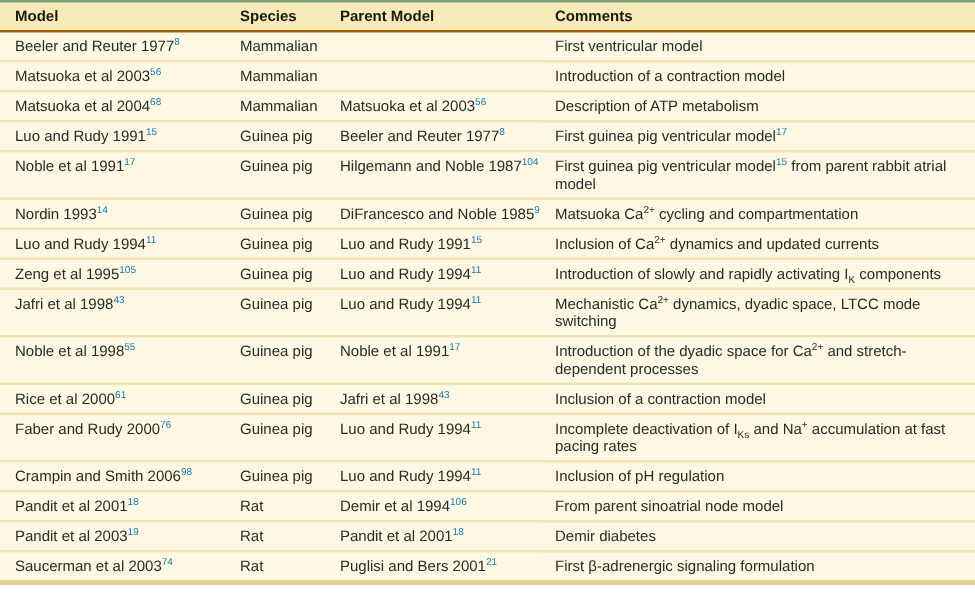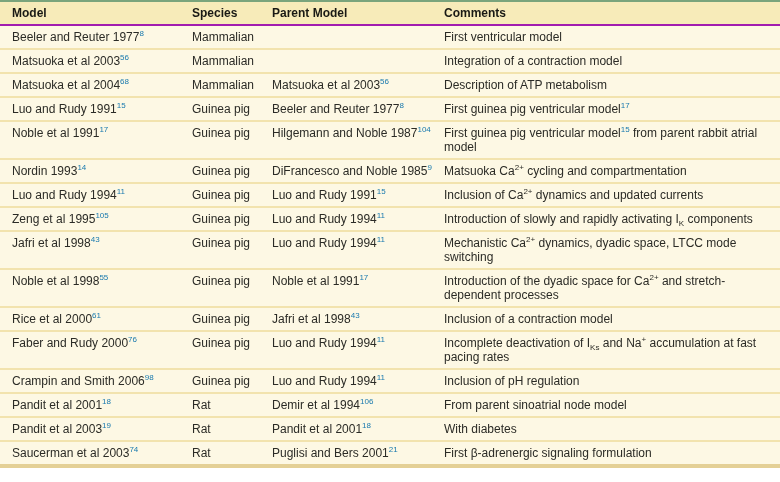--- a/index.html
+++ b/index.html
@@ -25,21 +25,21 @@
   }
   col.c1{width:180px;} col.c2{width:80px;} col.c3{width:172px;} col.c4{width:348px;}
   thead th{
     background:var(--header-bg);
     color:var(--header-text);
     font-size:12px;
     font-weight:bold;
     text-align:left;
     padding:4px 8px 4px 12px;
     height:13px;
-    border-bottom:2px solid #a21caf;
+    border-bottom:2px solid #a16207;
     white-space:nowrap;
   }
   tbody td{
     background:var(--row-bg);
     color:var(--text-color);
     font-size:12px;
     line-height:14px;
     vertical-align:top;
     padding:4px 10px 4px 12px;
   }
@@ -74,21 +74,21 @@
     <td class="c-model"><span>Beeler and Reuter 1977</span><sup class="ref">8</sup></td>
     <td class="c-species">Mammalian</td>
     <td class="c-parent"></td>
     <td class="c-comment"><span>First ventricular model</span></td>
   </tr>
 
   <tr>
     <td class="c-model"><span>Matsuoka et al 2003</span><sup class="ref">56</sup></td>
     <td class="c-species">Mammalian</td>
     <td class="c-parent"></td>
-    <td class="c-comment"><span>Integration of a contraction model</span></td>
+    <td class="c-comment"><span>Introduction of a contraction model</span></td>
   </tr>
 
   <tr>
     <td class="c-model"><span>Matsuoka et al 2004</span><sup class="ref">68</sup></td>
     <td class="c-species">Mammalian</td>
     <td class="c-parent"><span>Matsuoka et al 2003</span><sup class="ref">56</sup></td>
     <td class="c-comment"><span>Description of ATP metabolism</span></td>
   </tr>
 
   <tr>
@@ -166,21 +166,21 @@
     <td class="c-model"><span>Pandit et al 2001</span><sup class="ref">18</sup></td>
     <td class="c-species">Rat</td>
     <td class="c-parent"><span>Demir et al 1994</span><sup class="ref">106</sup></td>
     <td class="c-comment"><span>From parent sinoatrial node model</span></td>
   </tr>
 
   <tr>
     <td class="c-model"><span>Pandit et al 2003</span><sup class="ref">19</sup></td>
     <td class="c-species">Rat</td>
     <td class="c-parent"><span>Pandit et al 2001</span><sup class="ref">18</sup></td>
-    <td class="c-comment"><span>With diabetes</span></td>
+    <td class="c-comment"><span>Demir diabetes</span></td>
   </tr>
 
   <tr>
     <td class="c-model"><span>Saucerman et al 2003</span><sup class="ref">74</sup></td>
     <td class="c-species">Rat</td>
     <td class="c-parent"><span>Puglisi and Bers 2001</span><sup class="ref">21</sup></td>
     <td class="c-comment"><span>First β-adrenergic signaling formulation</span></td>
   </tr>
 
 </tbody>

